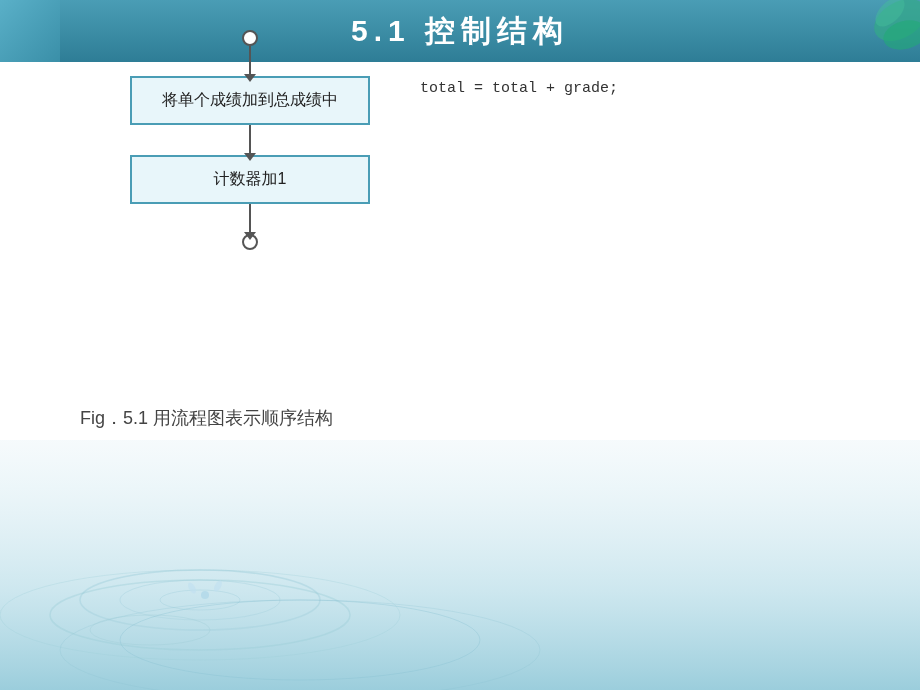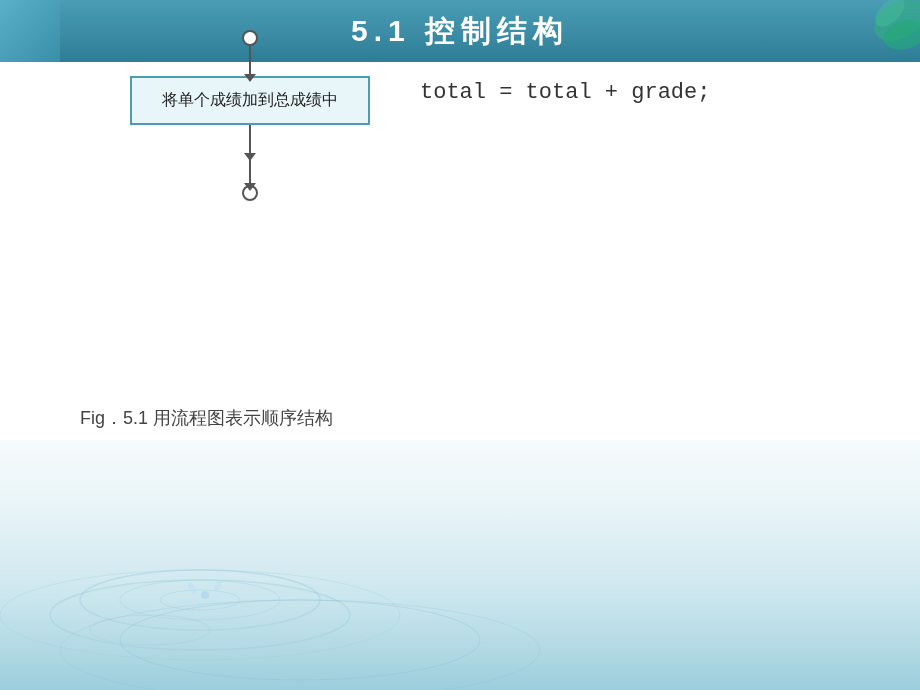--- a/index.html
+++ b/index.html
@@ -121,21 +121,21 @@
     
     .code-area {
       position: absolute;
       left: 340px;
       top: 60px;
       width: 400px;
     }
 
     .code-line {
       font-family: 'Courier New', monospace;
-      font-size: 22px;
+      font-size: 15px;
       color: #333;
       margin-bottom: 8px;
       white-space: nowrap;
     }
 
     .code-line-2 {
       margin-top: 110px;
     }
 
     .code-number {
@@ -229,20 +229,21 @@
     <div class="flowchart">
 
       <div class="circle-top"></div>
 
       <div class="arrow-down"></div>
 
       <div class="process-box">将单个成绩加到总成绩中</div>
 
       <div class="arrow-down"></div>
 
+      <div class="process-box">计数器加1</div>
 
       <div class="arrow-down"></div>
 
       <div class="circle-bottom"></div>
     </div>
 
     <div class="code-area">
 
       <div class="code-line">
         <span>total = total + grade;</span>

